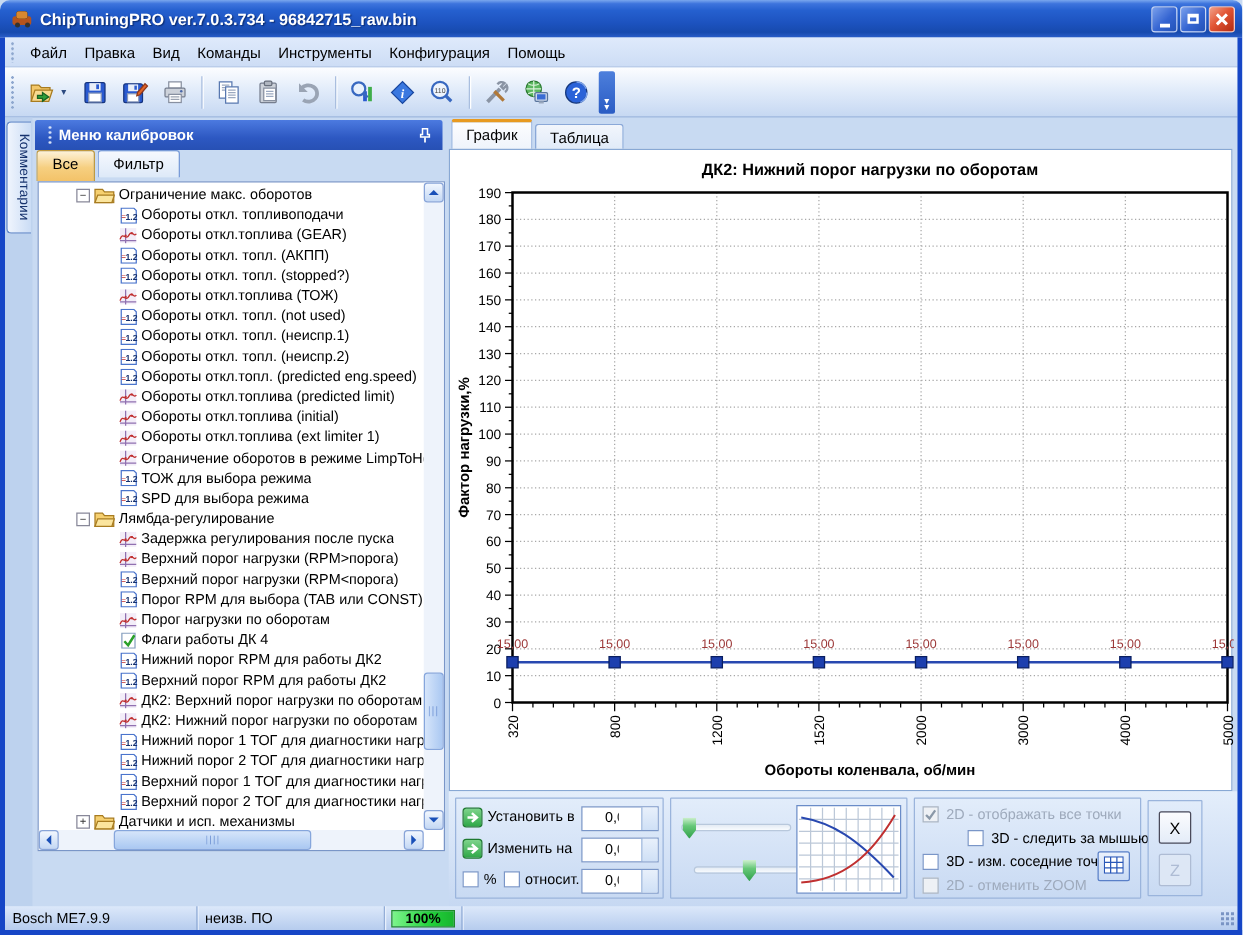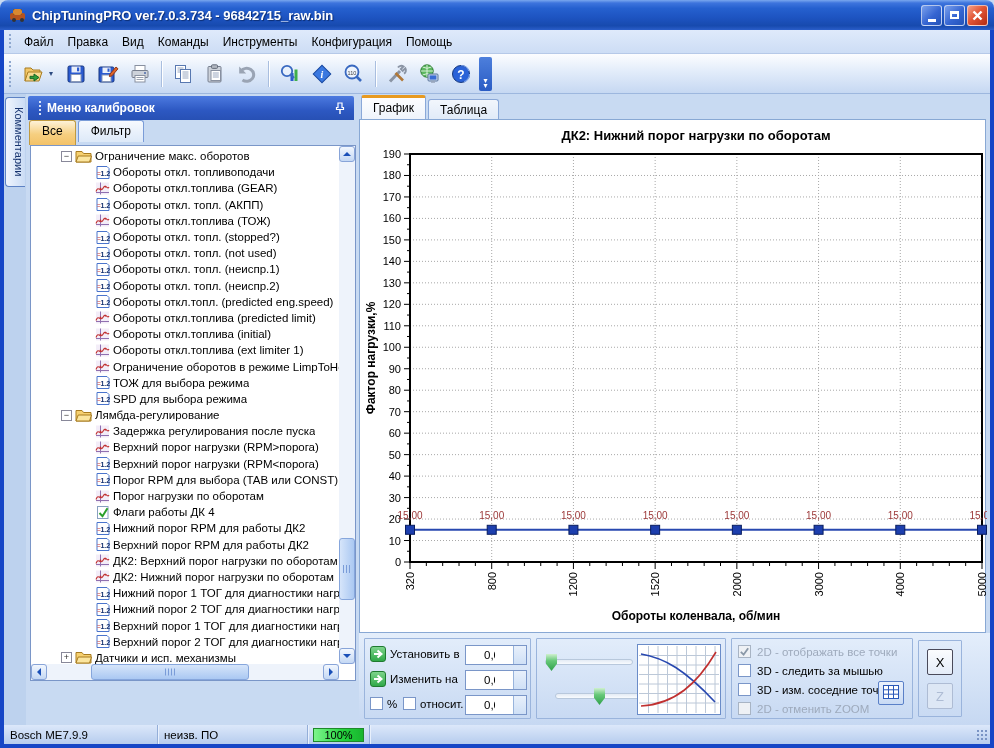--- a/index.html
+++ b/index.html
@@ -125,21 +125,21 @@
     background:linear-gradient(180deg,#eaf1fc,#c8daf4);display:flex;align-items:center;justify-content:center;padding:0;}
   .xz-btn{position:absolute;left:8px;width:26px;height:26px;border:1px solid #4a4a5a;border-radius:2px;
     background:linear-gradient(180deg,#fbfcfe,#e4ecf8);font-family:inherit;font-size:13px;}
   .xz-btn.disabled{border-color:#aebcd4;color:#aebcd4;background:#dde7f5;}
   
   .statusbar{position:absolute;left:4px;top:725px;width:986px;height:19px;display:flex;align-items:center;
     background:linear-gradient(180deg,#dce8fa,#b6ccee);font-size:11.5px;}
   .sb-seg{height:100%;display:flex;align-items:center;padding:0 6px;border-right:1px solid #94aed8;box-shadow:1px 0 0 #e8f0fc;}
   .sb-1{width:154px;}
   .sb-2{width:150px;}
-  .sb-progress-cell{width:62px;justify-content:center;padding:0 5px;}
+  .sb-progress-cell{width:62px;justify-content:center;padding:0 5px;font-weight:bold;}
   .progress-badge{width:100%;height:14px;border:1px solid #1d8a2a;background:linear-gradient(90deg,#7df58c,#23d23c 60%,#18b52e);
     display:flex;align-items:center;justify-content:center;font-size:11px;}
   .sb-rest{flex:1;height:100%;}
   .sb-grip{width:12px;height:12px;margin-right:2px;
     background-image:radial-gradient(circle,#7a94c4 1.2px,transparent 1.4px);background-size:4px 4px;background-position:bottom right;}
 </style>
 </head>
 <body>
 
 <div class="window">
@@ -374,38 +374,38 @@
               <path d="M2 .5 h10 l2 2 V12.5 H2 z" fill="#fff" stroke="#4a74cc"></path>
               <text x="2" y="9.6" font-size="6.5" fill="#c03030">=</text>
               <text x="5.4" y="9.8" font-size="7" font-weight="bold" fill="#14306e">1.2</text>
             </svg>
           </span>
           <span class="tree-label">Обороты откл. топл. (АКПП)</span>
         </div>
         <div class="tree-row child">
           <span class="t-icon">
             <svg width="15" height="13" viewBox="0 0 15 13">
+              <path d="M2 .5 h10 l2 2 V12.5 H2 z" fill="#fff" stroke="#4a74cc"></path>
+              <text x="2" y="9.6" font-size="6.5" fill="#c03030">=</text>
+              <text x="5.4" y="9.8" font-size="7" font-weight="bold" fill="#14306e">1.2</text>
+            </svg>
+          </span>
+          <span class="tree-label">Обороты откл. топл. (stopped?)</span>
+        </div>
+        <div class="tree-row child">
+          <span class="t-icon">
+            <svg width="15" height="13" viewBox="0 0 15 13">
               <rect x="1" y="0.5" width="13" height="12" fill="#f3edf8"></rect>
               <path d="M5.5 0.5 V12.5 M1 10.5 H14" stroke="#9070b0" stroke-width="1"></path>
               <path d="M1 9.5 C3.5 2.5 5.5 11.5 8.5 5.5 C10.5 2 12.5 8 14 5" stroke="#c03030" stroke-width="1.1" fill="none"></path>
               <circle cx="5.5" cy="6.5" r="0.9" fill="#c03030"></circle>
               <circle cx="10.5" cy="4.6" r="0.9" fill="#c03030"></circle>
             </svg>
           </span>
           <span class="tree-label">Обороты откл.топлива (ТОЖ)</span>
-        </div>
-        <div class="tree-row child">
-          <span class="t-icon">
-            <svg width="15" height="13" viewBox="0 0 15 13">
-              <path d="M2 .5 h10 l2 2 V12.5 H2 z" fill="#fff" stroke="#4a74cc"></path>
-              <text x="2" y="9.6" font-size="6.5" fill="#c03030">=</text>
-              <text x="5.4" y="9.8" font-size="7" font-weight="bold" fill="#14306e">1.2</text>
-            </svg>
-          </span>
-          <span class="tree-label">Обороты откл. топл. (stopped?)</span>
         </div>
         <div class="tree-row child">
           <span class="t-icon">
             <svg width="15" height="13" viewBox="0 0 15 13">
               <path d="M2 .5 h10 l2 2 V12.5 H2 z" fill="#fff" stroke="#4a74cc"></path>
               <text x="2" y="9.6" font-size="6.5" fill="#c03030">=</text>
               <text x="5.4" y="9.8" font-size="7" font-weight="bold" fill="#14306e">1.2</text>
             </svg>
           </span>
           <span class="tree-label">Обороты откл. топл. (not used)</span>
@@ -935,21 +935,21 @@
 
     <div class="grp grp3" id="options-group">
         <div class="opt-row disabled" style="top: 6px;">
           <span class="cb disabled">
             <svg width="11" height="11" viewBox="0 0 12 12">
               <path d="M2 6.5 l3 3 5 -7" stroke="#8a98a8" stroke-width="2" fill="none"></path>
             </svg>
           </span>
           <span>2D - отображать все точки</span>
         </div>
-        <div class="opt-row" style="top: 25px;">
+        <div class="opt-row" style="top: 25px; margin-left: 36px;">
           <span class="cb "></span>
           <span>3D - следить за мышью</span>
         </div>
         <div class="opt-row" style="top: 44px;">
           <span class="cb "></span>
           <span>3D - изм. соседние точки</span>
         </div>
         <button class="grid-btn">
           <span><svg width="16" height="14" viewBox="0 0 16 14">
               <rect x="0.5" y="0.5" width="15" height="13" fill="#fff" stroke="#2a58b8"></rect>

